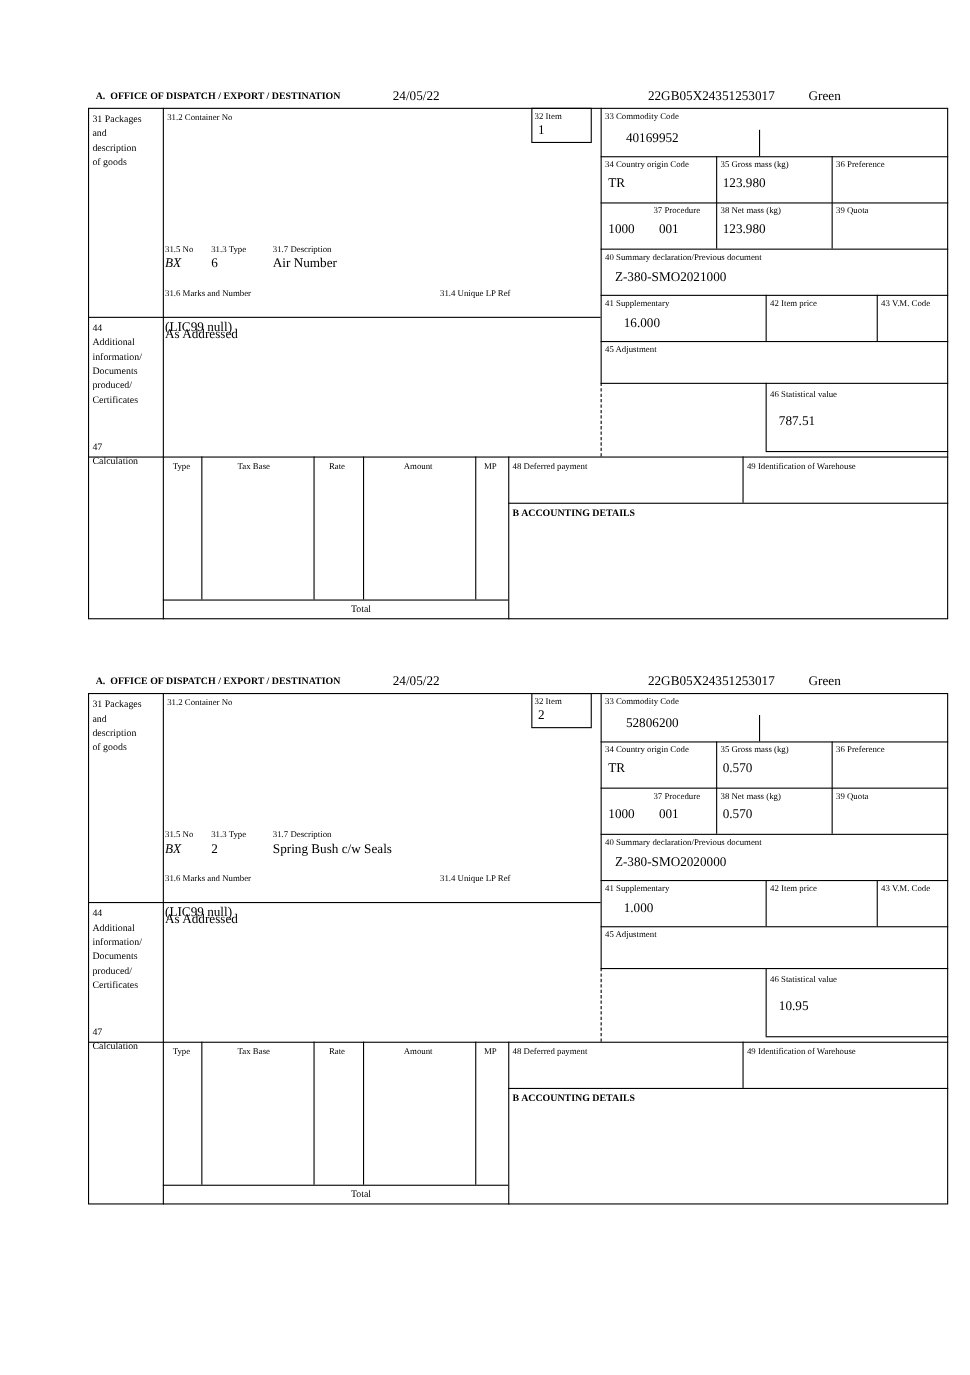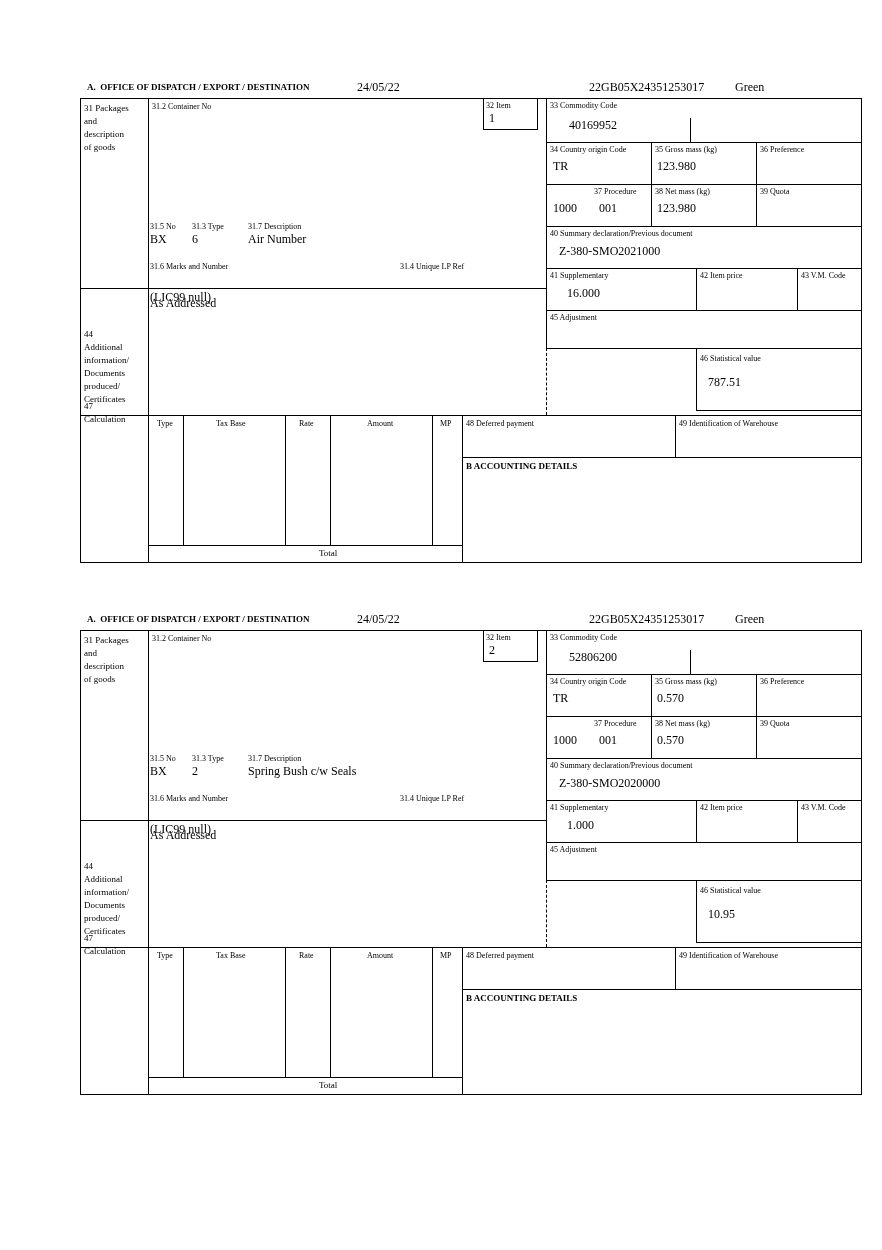--- a/index.html
+++ b/index.html
@@ -77,28 +77,28 @@
   .c-41     { left:470px; top:193px; }
   .c-vsupp  { left:487px; top:208px; }
   .c-42     { left:620px; top:193px; }
   .c-43     { left:721px; top:193px; }
   .c-45     { left:470px; top:235px; }
   .c-46     { left:620px; top:276px; }
   .c-vstat  { left:628px; top:297px; }
   .c-315    { left:70px;  top:144px; }
   .c-313    { left:112px; top:144px; }
   .c-317    { left:168px; top:144px; }
-  .c-vpkg   { left:70px;  top:154px; }
+  .c-vpkg   { left:70px;  top:154px;font-style:italic; }
   .c-vcnt   { left:112px; top:154px; }
   .c-vdesc  { left:168px; top:154px; }
   .c-316    { left:70px;  top:184px; }
   .c-314    { left:320px; top:184px; }
   .c-vmarks { left:70px;  top:194px;margin-top:24px; }
   .c-vlic   { left:70px;  top:212px; }
-  .c-44     { left:4px;   top:214px;margin-top:36px; }
+  .c-44     { left:4px;   top:214px; }
   .c-47     { left:4px;   top:322px; }
   .c-thtype { left:77px;  top:341px; }
   .c-thbase { left:136px; top:341px; }
   .c-thrate { left:219px; top:341px; }
   .c-thamt  { left:287px; top:341px; }
   .c-thmp   { left:360px; top:341px; }
   .c-48     { left:386px; top:341px; }
   .c-49     { left:599px; top:341px; }
   .c-acct   { left:386px; top:383px; font-size:9px; }
   .c-total  { left:239px; top:470px; font-size:9px; }

